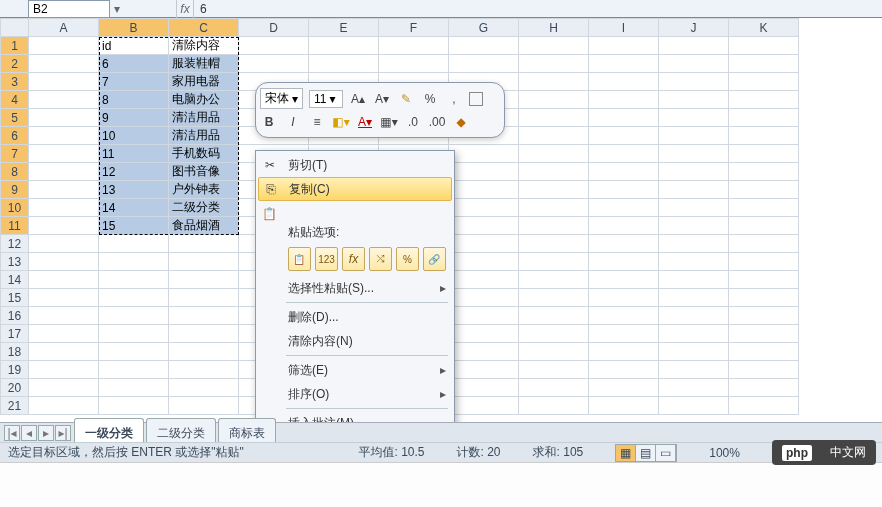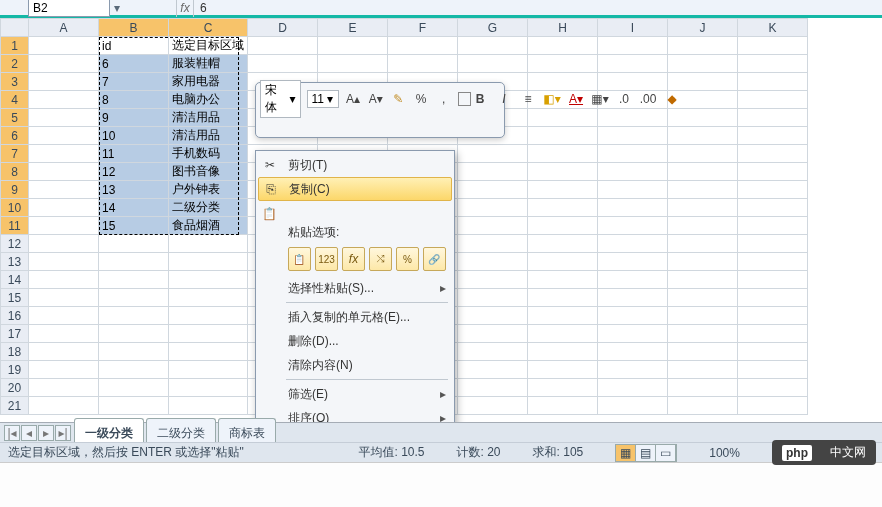--- a/index.html
+++ b/index.html
@@ -1,17 +1,17 @@
 <!DOCTYPE html>
 <html><head>
 <meta charset="utf-8">
 <style>
 *{box-sizing:border-box;margin:0;padding:0;font-family:"Microsoft YaHei",SimSun,sans-serif;font-size:12px;user-select:none}
 body{background:#fff;width:882px;height:507px;overflow:hidden;position:relative}
-.namebox{position:absolute;top:0;left:0;height:18px;display:flex;align-items:center;background:#eef3fa;border-bottom:3px solid #14b8a6;width:100%}
+.namebox{position:absolute;top:0;left:0;height:18px;display:flex;align-items:center;background:#eef3fa;border-bottom:1px solid #14b8a6;width:100%}
 .cellref{width:82px;height:18px;background:#fff;border:1px solid #8a9aae;display:flex;align-items:center;padding:0 4px;margin-left:28px}
 .dd{width:14px;height:18px;display:flex;align-items:center;justify-content:center;color:#5a6a7a}
 .fxlabel{width:18px;height:18px;display:flex;align-items:center;justify-content:center;font-style:italic;color:#6a6a6a;margin-left:52px;border-left:1px solid #c0c8d0;border-right:1px solid #c0c8d0}
 .fxval{padding:0 6px;color:#333}
 .sheet{position:absolute;top:18px;left:0;right:0;bottom:85px;background:#fff}
 table{border-collapse:collapse;table-layout:fixed}
 th,td{border:1px solid #d0d7de;height:18px;padding:0 3px;font-size:12px;overflow:hidden;white-space:nowrap}
 th{background:#e9edf4;font-weight:normal;color:#3a4a5a;text-align:center}
 th.corner{background:#e9edf4;width:28px}
 th.col{width:70px}
@@ -28,21 +28,21 @@
 .status{position:absolute;bottom:45px;left:0;right:0;height:20px;background:#dfe6ee;display:flex;align-items:center;padding:0 8px;border-top:1px solid #c5cdd7;color:#3a4a5a;justify-content:space-between}
 .status .right{display:flex;gap:32px;align-items:center}
 .viewbtns{display:flex;border:1px solid #9aa}
 .viewbtns span{width:20px;height:16px;border-right:1px solid #9aa;background:#eef3fa;display:flex;align-items:center;justify-content:center}
 .viewbtns span.active{background:#f7c36a}
 .zoom{display:flex;align-items:center;gap:4px}
 .zoom .track{width:80px;height:4px;background:#c0c8d0;position:relative}
 .zoom .thumb{position:absolute;left:38px;top:-4px;width:6px;height:12px;background:#8a9aae;border:1px solid #667}
 .watermark{position:absolute;bottom:42px;right:6px;background:#444;color:#fff;padding:4px 10px;border-radius:4px;display:flex;align-items:center;gap:18px;font-size:13px}
 .watermark .logo{background:#fff;color:#333;padding:1px 4px;font-weight:bold;border-radius:2px}
-.minitb{position:absolute;top:82px;left:255px;width:250px;height:56px;background:#f4f6f9;border:1px solid #8a9aae;display:flex;flex-direction:row;padding:4px;border-radius:5px;box-shadow:0 2px 6px rgba(0,0,0,.2)}
+.minitb{position:absolute;top:82px;left:255px;width:250px;height:56px;background:#f4f6f9;border:1px solid #8a9aae;display:flex;flex-direction:column;padding:4px;border-radius:13px;box-shadow:0 2px 6px rgba(0,0,0,.2)}
 .minitb .row{display:flex;align-items:center;gap:6px;height:24px}
 .minitb .sel{border:1px solid #b0b8c0;background:#fff;padding:1px 4px;display:flex;align-items:center;gap:3px}
 .minitb .ic{width:18px;height:18px;display:flex;align-items:center;justify-content:center;color:#444}
 .ctx{position:absolute;top:150px;left:255px;width:200px;background:#f4f6f9;border:1px solid #8a9aae;box-shadow:2px 3px 8px rgba(0,0,0,.3);padding:2px}
 .ctx .item{display:flex;align-items:center;height:24px;padding:0 6px 0 2px;gap:8px;color:#333}
 .ctx .item.hl{background:linear-gradient(#fff0b5,#fcd76a);border:1px solid #e0b44a;border-radius:2px}
 .ctx .ico{width:20px;height:20px;display:flex;align-items:center;justify-content:center}
 .ctx .arr{margin-left:auto;color:#555}
 .ctx .sep{height:1px;background:#c0c8d0;margin:2px 4px 2px 28px}
 .ctx .potit{padding:3px 0 3px 30px;color:#333}
@@ -78,21 +78,21 @@
           <th class="col">I</th>
           <th class="col">J</th>
           <th class="col">K</th>
         </tr>
       </tbody>
       <tbody>
         <tr>
           <th class="rh sel">1</th>
           <td class=""></td>
           <td class="">id</td>
-          <td class="">选定目标区域</td>
+          <td class="">清除内容</td>
           <td class=""></td>
           <td class=""></td>
           <td class=""></td>
           <td class=""></td>
           <td class=""></td>
           <td class=""></td>
           <td class=""></td>
           <td class=""></td>
         </tr>
       </tbody>
@@ -471,24 +471,20 @@
     <div class="pobtn">🔗</div>
   </div>
   <div class="item">
       <span class="ico"></span>
       <span>选择性粘贴(S)...</span>
       <span class="arr">▸</span>
     </div>
   <div class="sep"></div>
   <div class="item">
       <span class="ico"></span>
-      <span>插入复制的单元格(E)...</span>
-    </div>
-  <div class="item">
-      <span class="ico"></span>
       <span>删除(D)...</span>
     </div>
   <div class="item">
       <span class="ico"></span>
       <span>清除内容(N)</span>
     </div>
   <div class="sep"></div>
   <div class="item">
       <span class="ico"></span>
       <span>筛选(E)</span>

